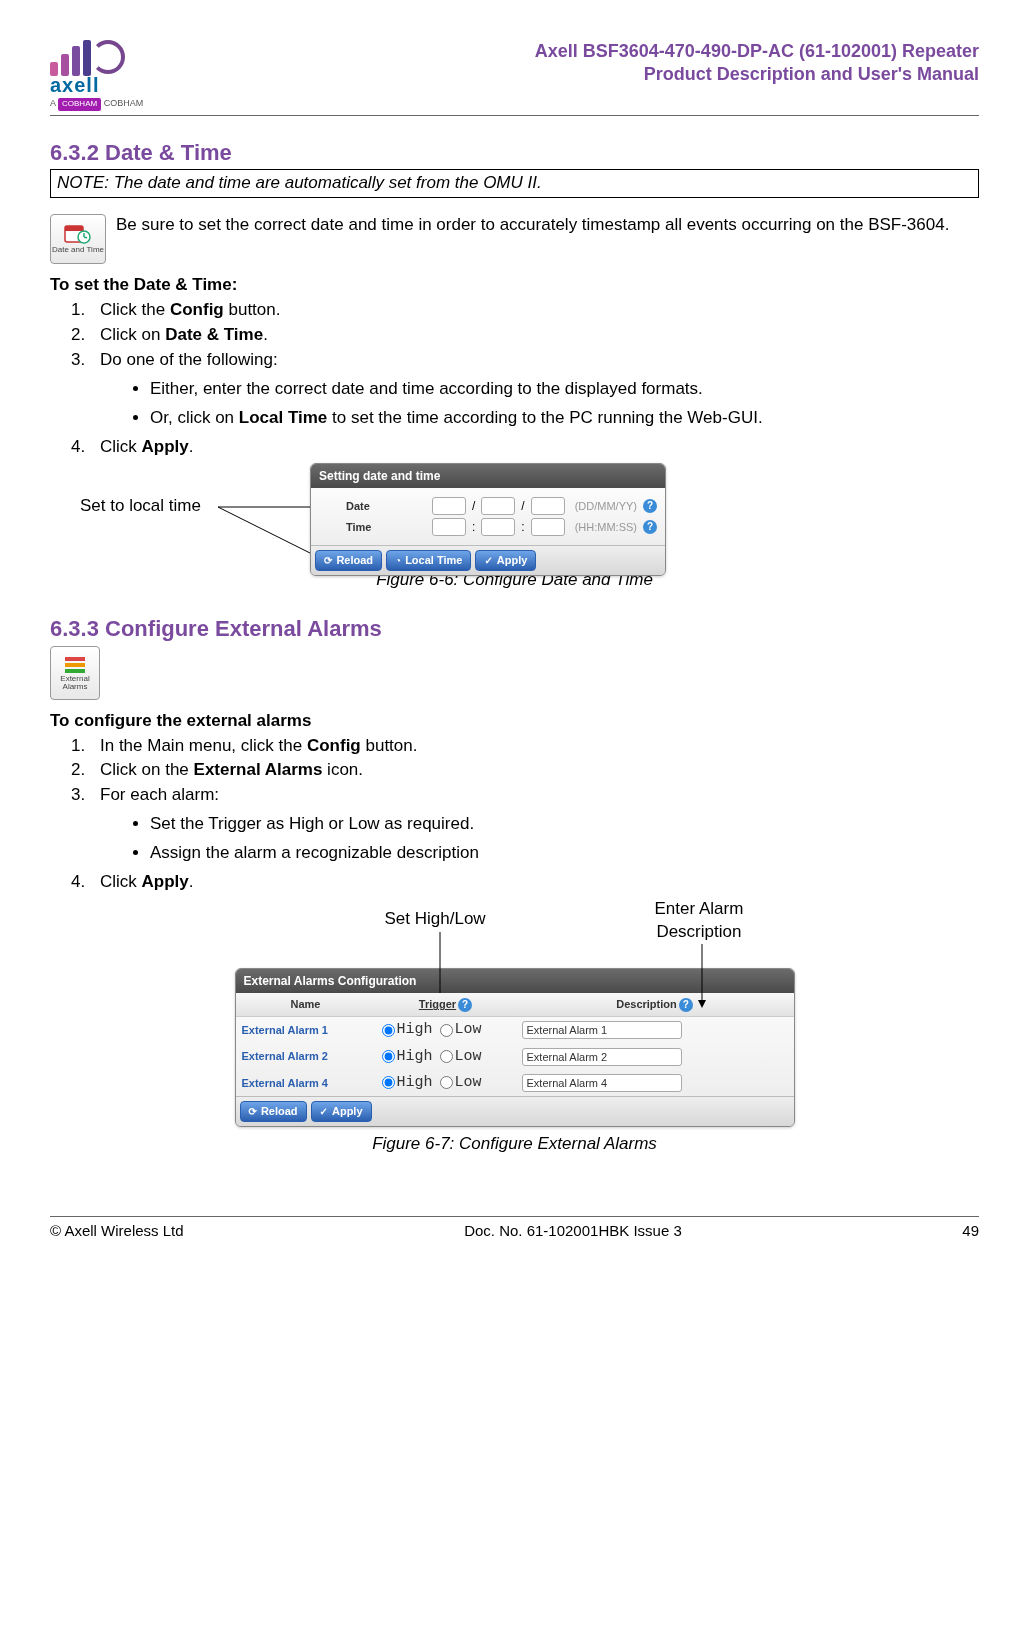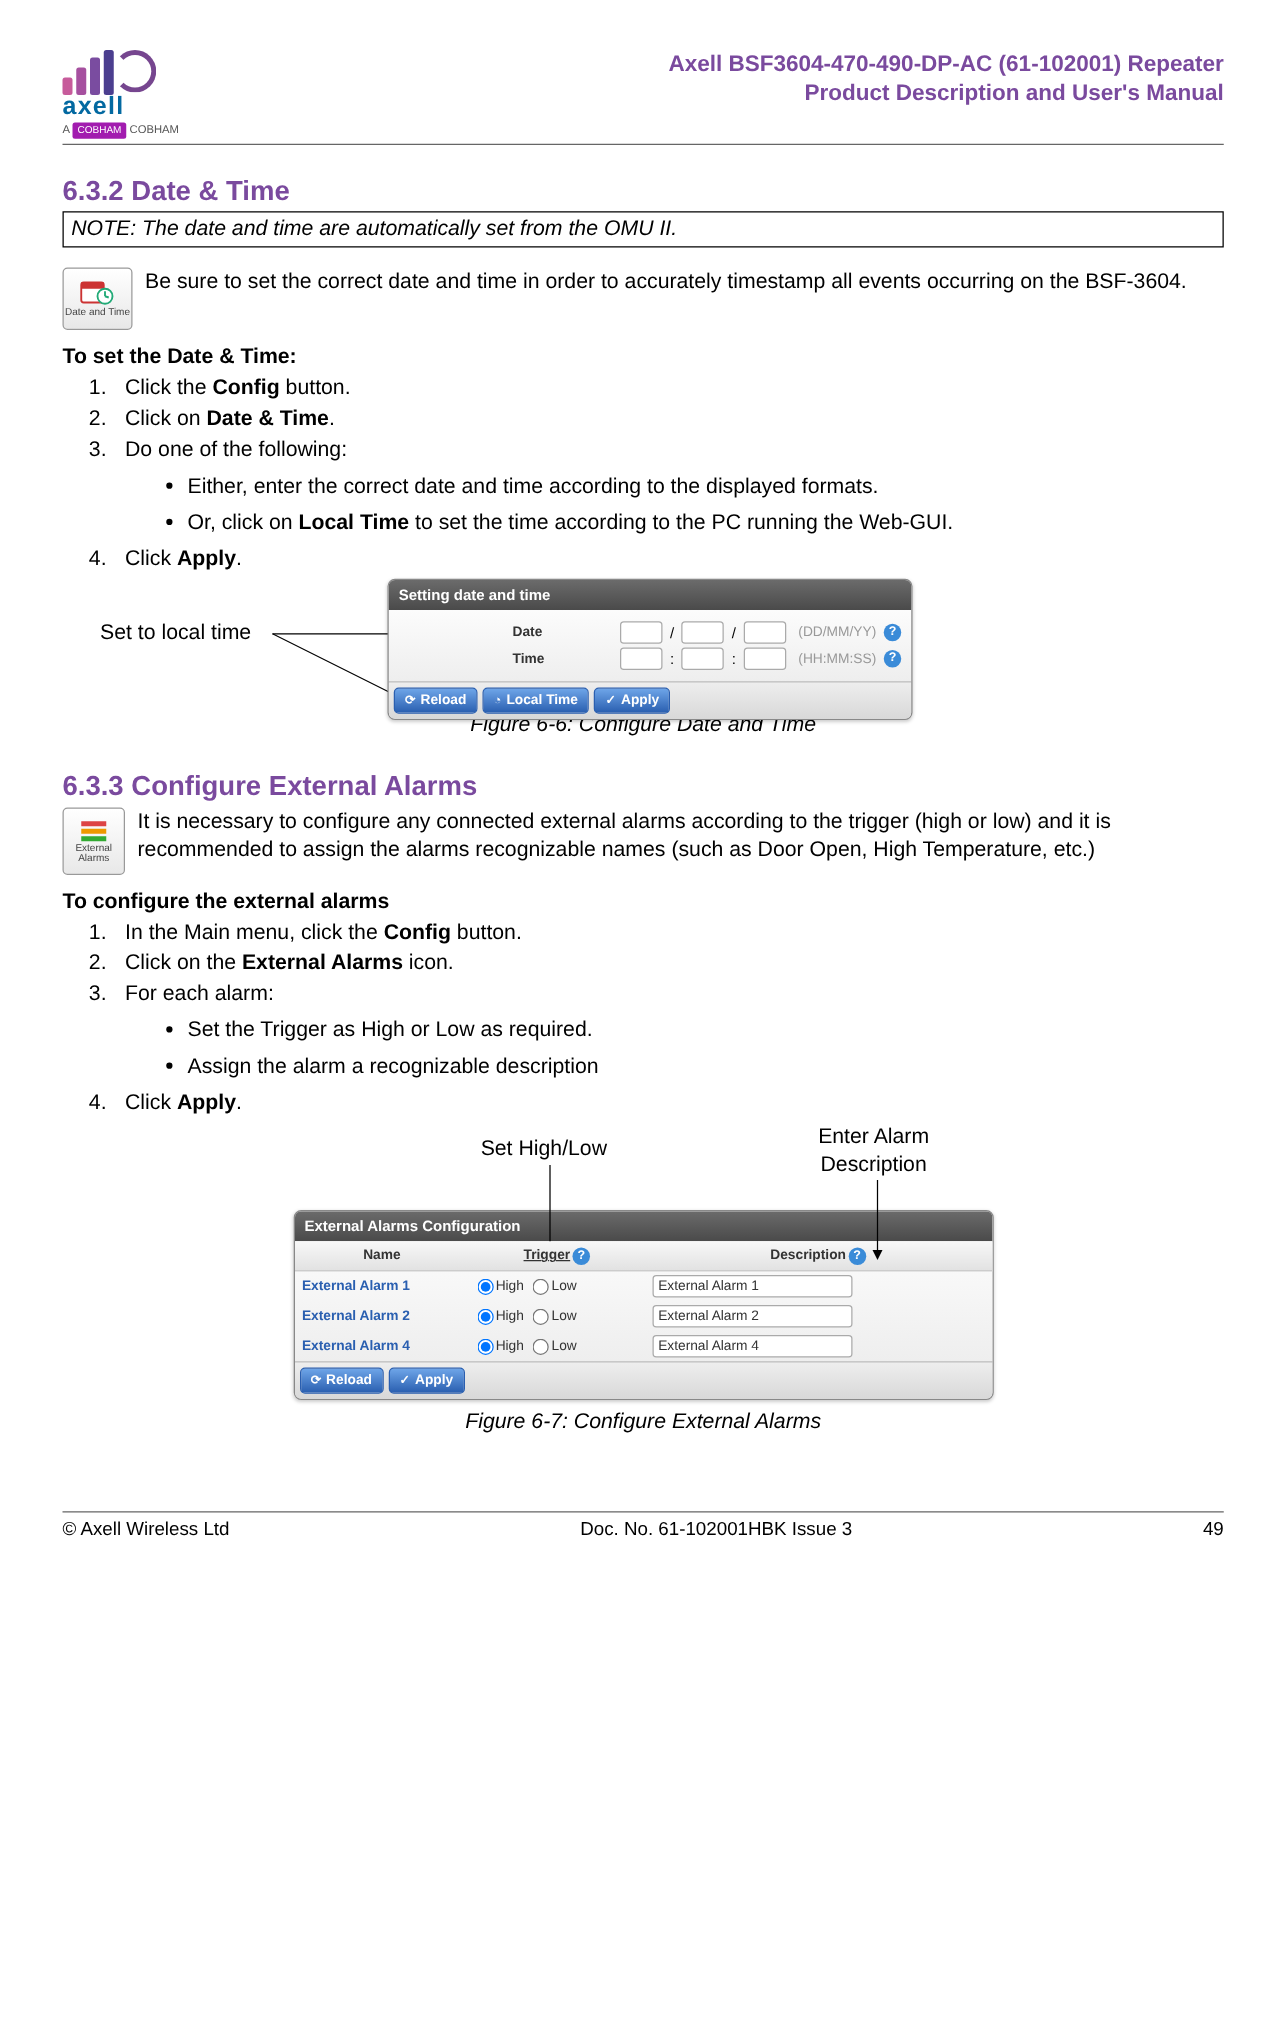--- a/index.html
+++ b/index.html
@@ -54,21 +54,21 @@
   .panel .btn-bar { background: linear-gradient(#eee,#d8d8d8); padding: 4px; border-top:1px solid #bbb; display:flex; gap:4px;}
   .panel .btn { background: linear-gradient(#6ea5e8,#2a5fb0); color:#fff; font-size:11px; border:1px solid #2a5fb0; border-radius:4px; padding:2px 8px; display:flex; align-items:center; gap:4px; font-weight:bold;}
   .panel .btn .ico { font-size:10px; }
   .fig-caption { font-style: italic; text-align:center; margin-top:6px; font-size:17px; color:#000;}
   .callout-line { stroke:#000; stroke-width:1; }
   .alarms-panel { width: 560px; }
   .alarms-panel table { width:100%; border-collapse: collapse; font-size:11px;}
   .alarms-panel th { background: linear-gradient(#f8f8f8,#e2e2e2); border-bottom:1px solid #ccc; padding:4px; color:#333; font-weight:bold;}
   .alarms-panel td { padding:3px 6px; color:#2a5fb0; font-weight:bold; font-size:11px;}
   .alarms-panel td input[type=text]{ width: 160px; height:18px; border:1px solid #aaa; border-radius:3px; font-size:11px; padding:0 4px; color:#333; font-weight:normal;}
-  .alarms-panel td label { color:#333; font-weight:normal; margin: 0 4px 0 2px; font-size:11px;}
+  .alarms-panel td label { color:#333; font-weight:normal; margin: 0 4px 0 2px; font-size:15px;font-family:Liberation Mono, monospace;}
   .alarms-panel td input[type=radio]{ margin:0; vertical-align:middle;}
   .annot-row { position:relative; width: 100%; display:flex; justify-content:center; margin-bottom: 0; }
   .annot-labels { position:relative; width: 560px; height: 70px; }
   .annot-labels .al { position:absolute; text-align:center; font-size:17px; }
   .footer { border-top: 1px solid #666; margin-top: 60px; padding-top: 4px; display:flex; justify-content:space-between; font-size:15px;}
   svg.pointer { position:absolute; overflow:visible; }
 </style>
 </head>
 <body>
 
@@ -124,21 +124,21 @@
   <li><span>Click </span><span class="bolded">Apply</span><span>.</span></li>
 </ol>
 
 <div class="fig-wrap">
   <div class="callout-row" style="height:100px;">
     <div style="position:absolute; left:30px; top:32px;" class="callout-label">Set to local time</div>
     <svg class="pointer" style="left:168px; top:40px;" width="220" height="60">
       <line class="callout-line" x1="0" y1="4" x2="96" y2="52"></line>
       <line class="callout-line" x1="0" y1="4" x2="150" y2="4"></line>
     </svg>
-    <div class="panel" style="width:420px; position:absolute; left:260px; top:0;">
+    <div class="panel" style="width:356px; position:absolute; left:260px; top:0;">
       <div class="p-head">Setting date and time</div>
       <div class="p-body">
         <div class="row">
           <span class="lbl">Date</span>
           <input class="txt" style="">/ <input class="txt" style="">/ <input class="txt" style="">
           <span class="hint">(DD/MM/YY)</span>
           <span class="qmark">?</span>
         </div>
         <div class="row">
           <span class="lbl">Time</span>
@@ -170,21 +170,20 @@
 
 <div class="icon-row" style="margin-top:2px;">
   <div class="icon-box-sm">
     <svg viewBox="0 0 24 20">
       <rect x="2" y="2" width="20" height="4" fill="#d44"></rect>
       <rect x="2" y="8" width="20" height="4" fill="#e90"></rect>
       <rect x="2" y="14" width="20" height="4" fill="#3a3"></rect>
     </svg>
     <span style="font-size:8px; text-align:center; line-height:1;">External Alarms</span>
   </div>
-  <div class="intro-text">It is necessary to configure any connected external alarms according to the trigger (high or low) and it is recommended to assign the alarms recognizable names (such as Door Open, High Temperature, etc.)</div>
 </div>
 
 <div class="subhead">To configure the external alarms</div>
 <ol class="steps">
   <li><span>In the Main menu, click the </span><span class="bolded">Config</span><span> button.</span></li>
   <li><span>Click on the </span><span class="bolded">External Alarms</span><span> icon.</span></li>
   <li><span>For each alarm:</span>
     <ul class="bullets">
       <li>Set the Trigger as High or Low as required.</li>
       <li>Assign the alarm a recognizable description</li>

